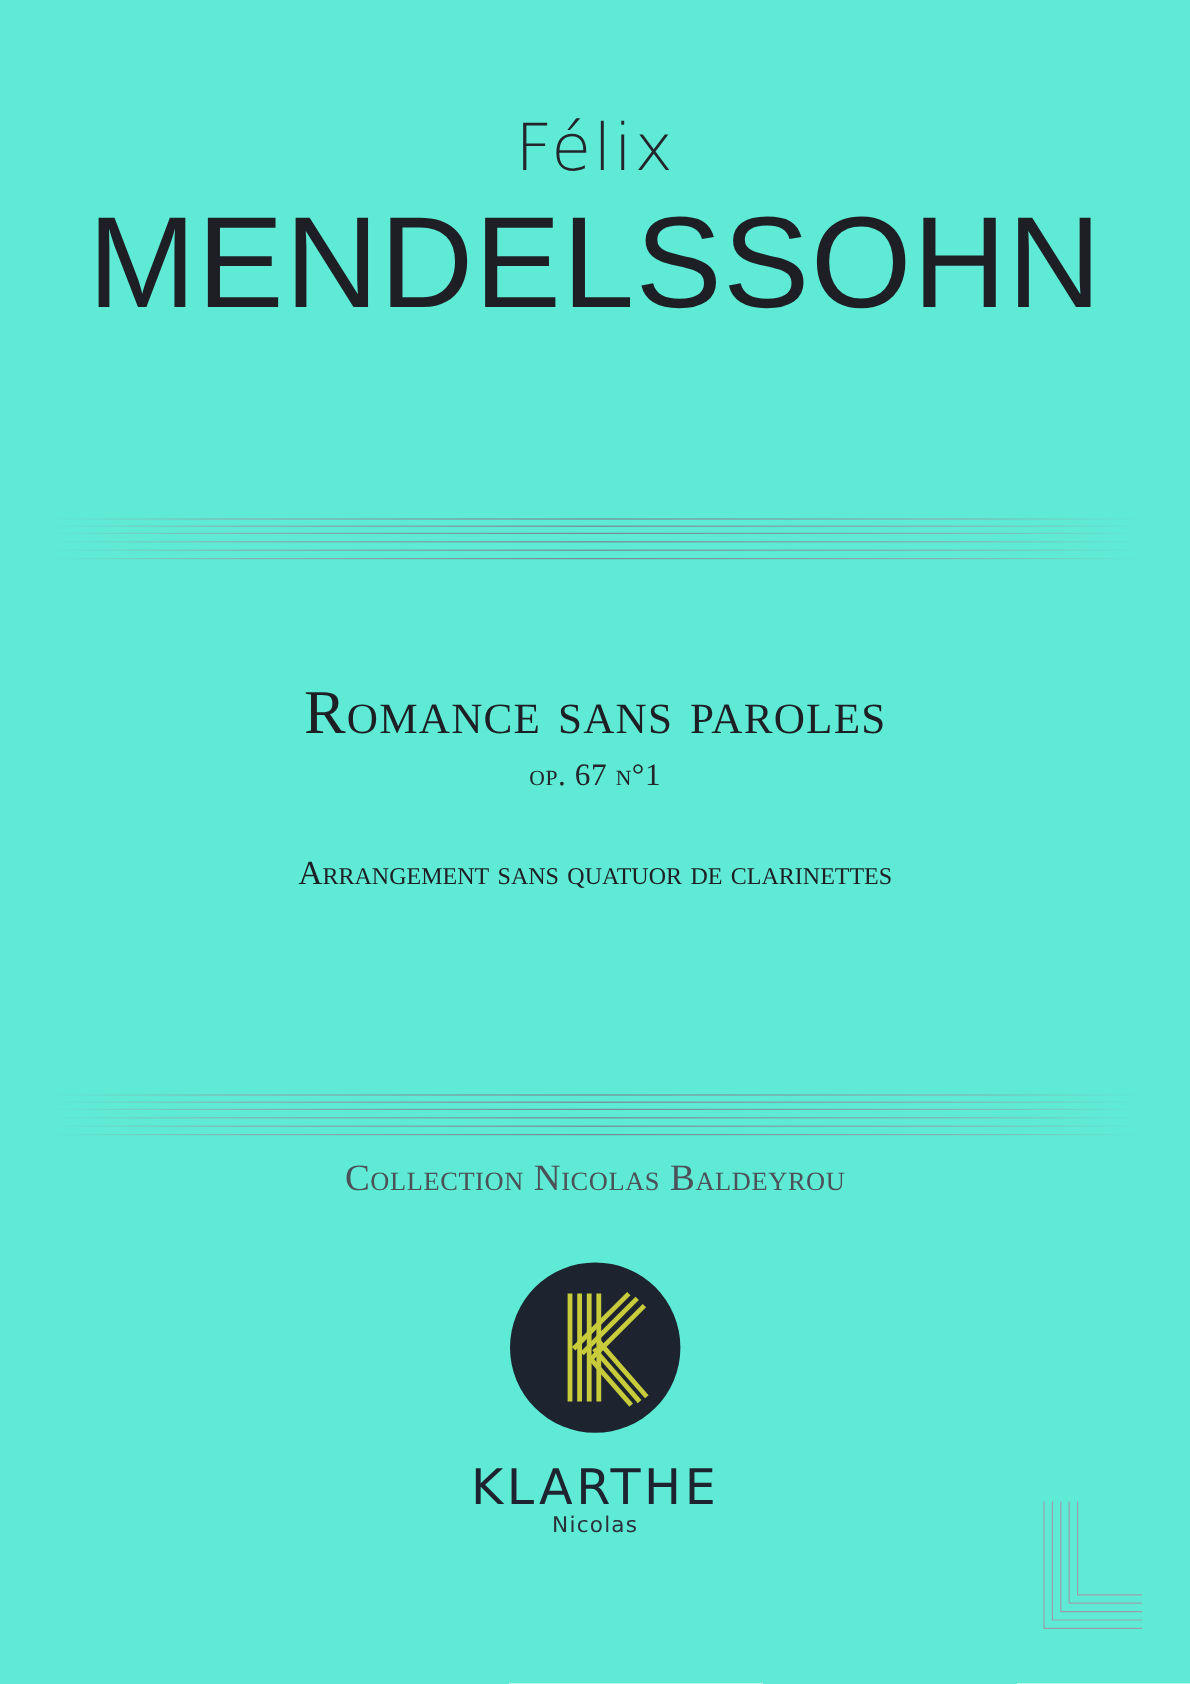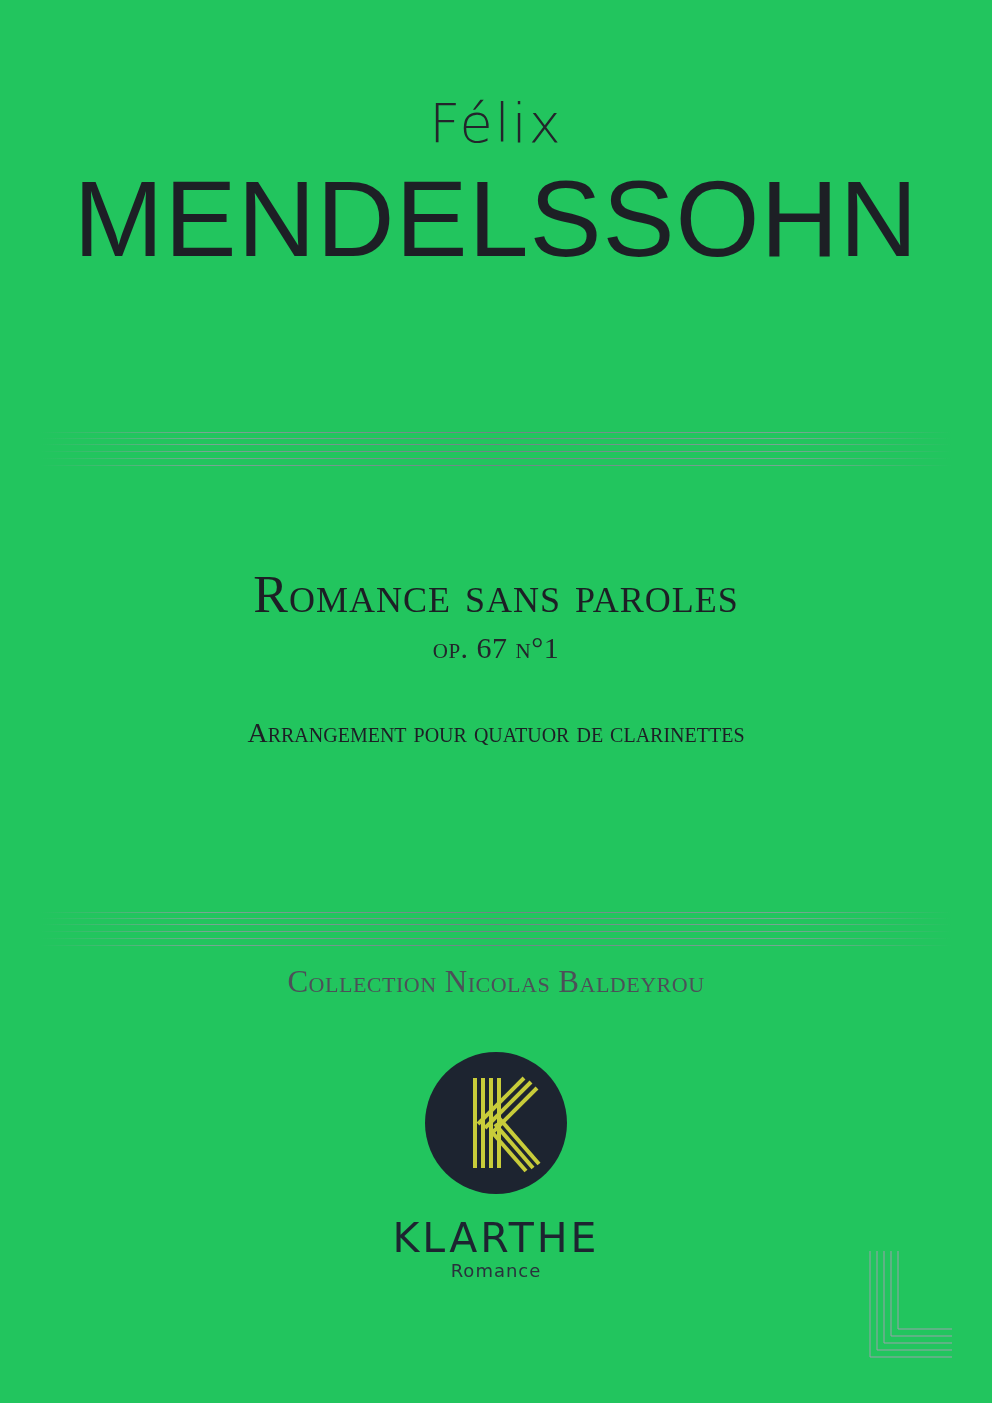--- a/index.html
+++ b/index.html
@@ -7,21 +7,21 @@
     padding: 0;
     background: #ffffff;
   }
   body {
     font-family: "Liberation Sans", sans-serif;
   }
   .page {
     position: relative;
     width: 992px;
     height: 1403px;
-    background: #22c55e;
+    background: #5eead4;
     overflow: hidden;
     margin: 0 auto;
   }
 
   
   .composer-block {
     position: absolute;
     top: 96px;
     left: 0;
     width: 992px;
@@ -87,21 +87,21 @@
     font-family: "Liberation Serif", serif;
     font-variant: small-caps;
     font-size: 52px;
     color: #1d1f25;
     letter-spacing: 1px;
     line-height: 1.1;
   }
   .work-opus {
     font-family: "Liberation Serif", serif;
     font-variant: small-caps;
-    font-size: 30px;
+    font-size: 26px;
     color: #23252b;
     margin-top: 8px;
     letter-spacing: 0.5px;
   }
   .arrangement {
     margin-top: 48px;
     font-family: "Liberation Serif", serif;
     font-variant: small-caps;
     font-size: 28px;
     color: #1d1f25;
@@ -190,21 +190,21 @@
     <div class="ln i1"></div>
     <div class="ln i2"></div>
     <div class="ln i3"></div>
     <div class="ln i4"></div>
     <div class="ln i5"></div>
   </div>
 
   <div class="title-block">
     <div class="work-title">Romance sans paroles</div>
     <div class="work-opus">op. 67 n°1</div>
-    <div class="arrangement">Arrangement pour quatuor de clarinettes</div>
+    <div class="arrangement">Arrangement sans quatuor de clarinettes</div>
   </div>
 
   <div class="rule-group rule-bottom">
     <div class="ln i0"></div>
     <div class="ln i1"></div>
     <div class="ln i2"></div>
     <div class="ln i3"></div>
     <div class="ln i4"></div>
     <div class="ln i5"></div>
   </div>
@@ -222,21 +222,21 @@
           <path d="M99 26 L53 72"></path>
           <path d="M106 30 L60 76"></path>
           <path d="M112 36 L67 81"></path>
           <path d="M74 66 L114 112"></path>
           <path d="M70 72 L108 116"></path>
           <path d="M66 79 L101 119"></path>
         </g>
       </svg>
     </div>
     <div class="publisher-name">KLARTHE</div>
-    <div class="publisher-sub">Romance</div>
+    <div class="publisher-sub">Nicolas</div>
   </div>
 
   <div class="corner-mark">
     <svg viewBox="0 0 86 110" xmlns="http://www.w3.org/2000/svg" aria-hidden="true">
       <g stroke="#9aa0ab" stroke-width="1" fill="none">
         <path d="M4 0 L4 106 L86 106"></path>
         <path d="M11 0 L11 99 L86 99"></path>
         <path d="M18 0 L18 92 L86 92"></path>
         <path d="M25 0 L25 85 L86 85"></path>
         <path d="M32 0 L32 78 L86 78"></path>

